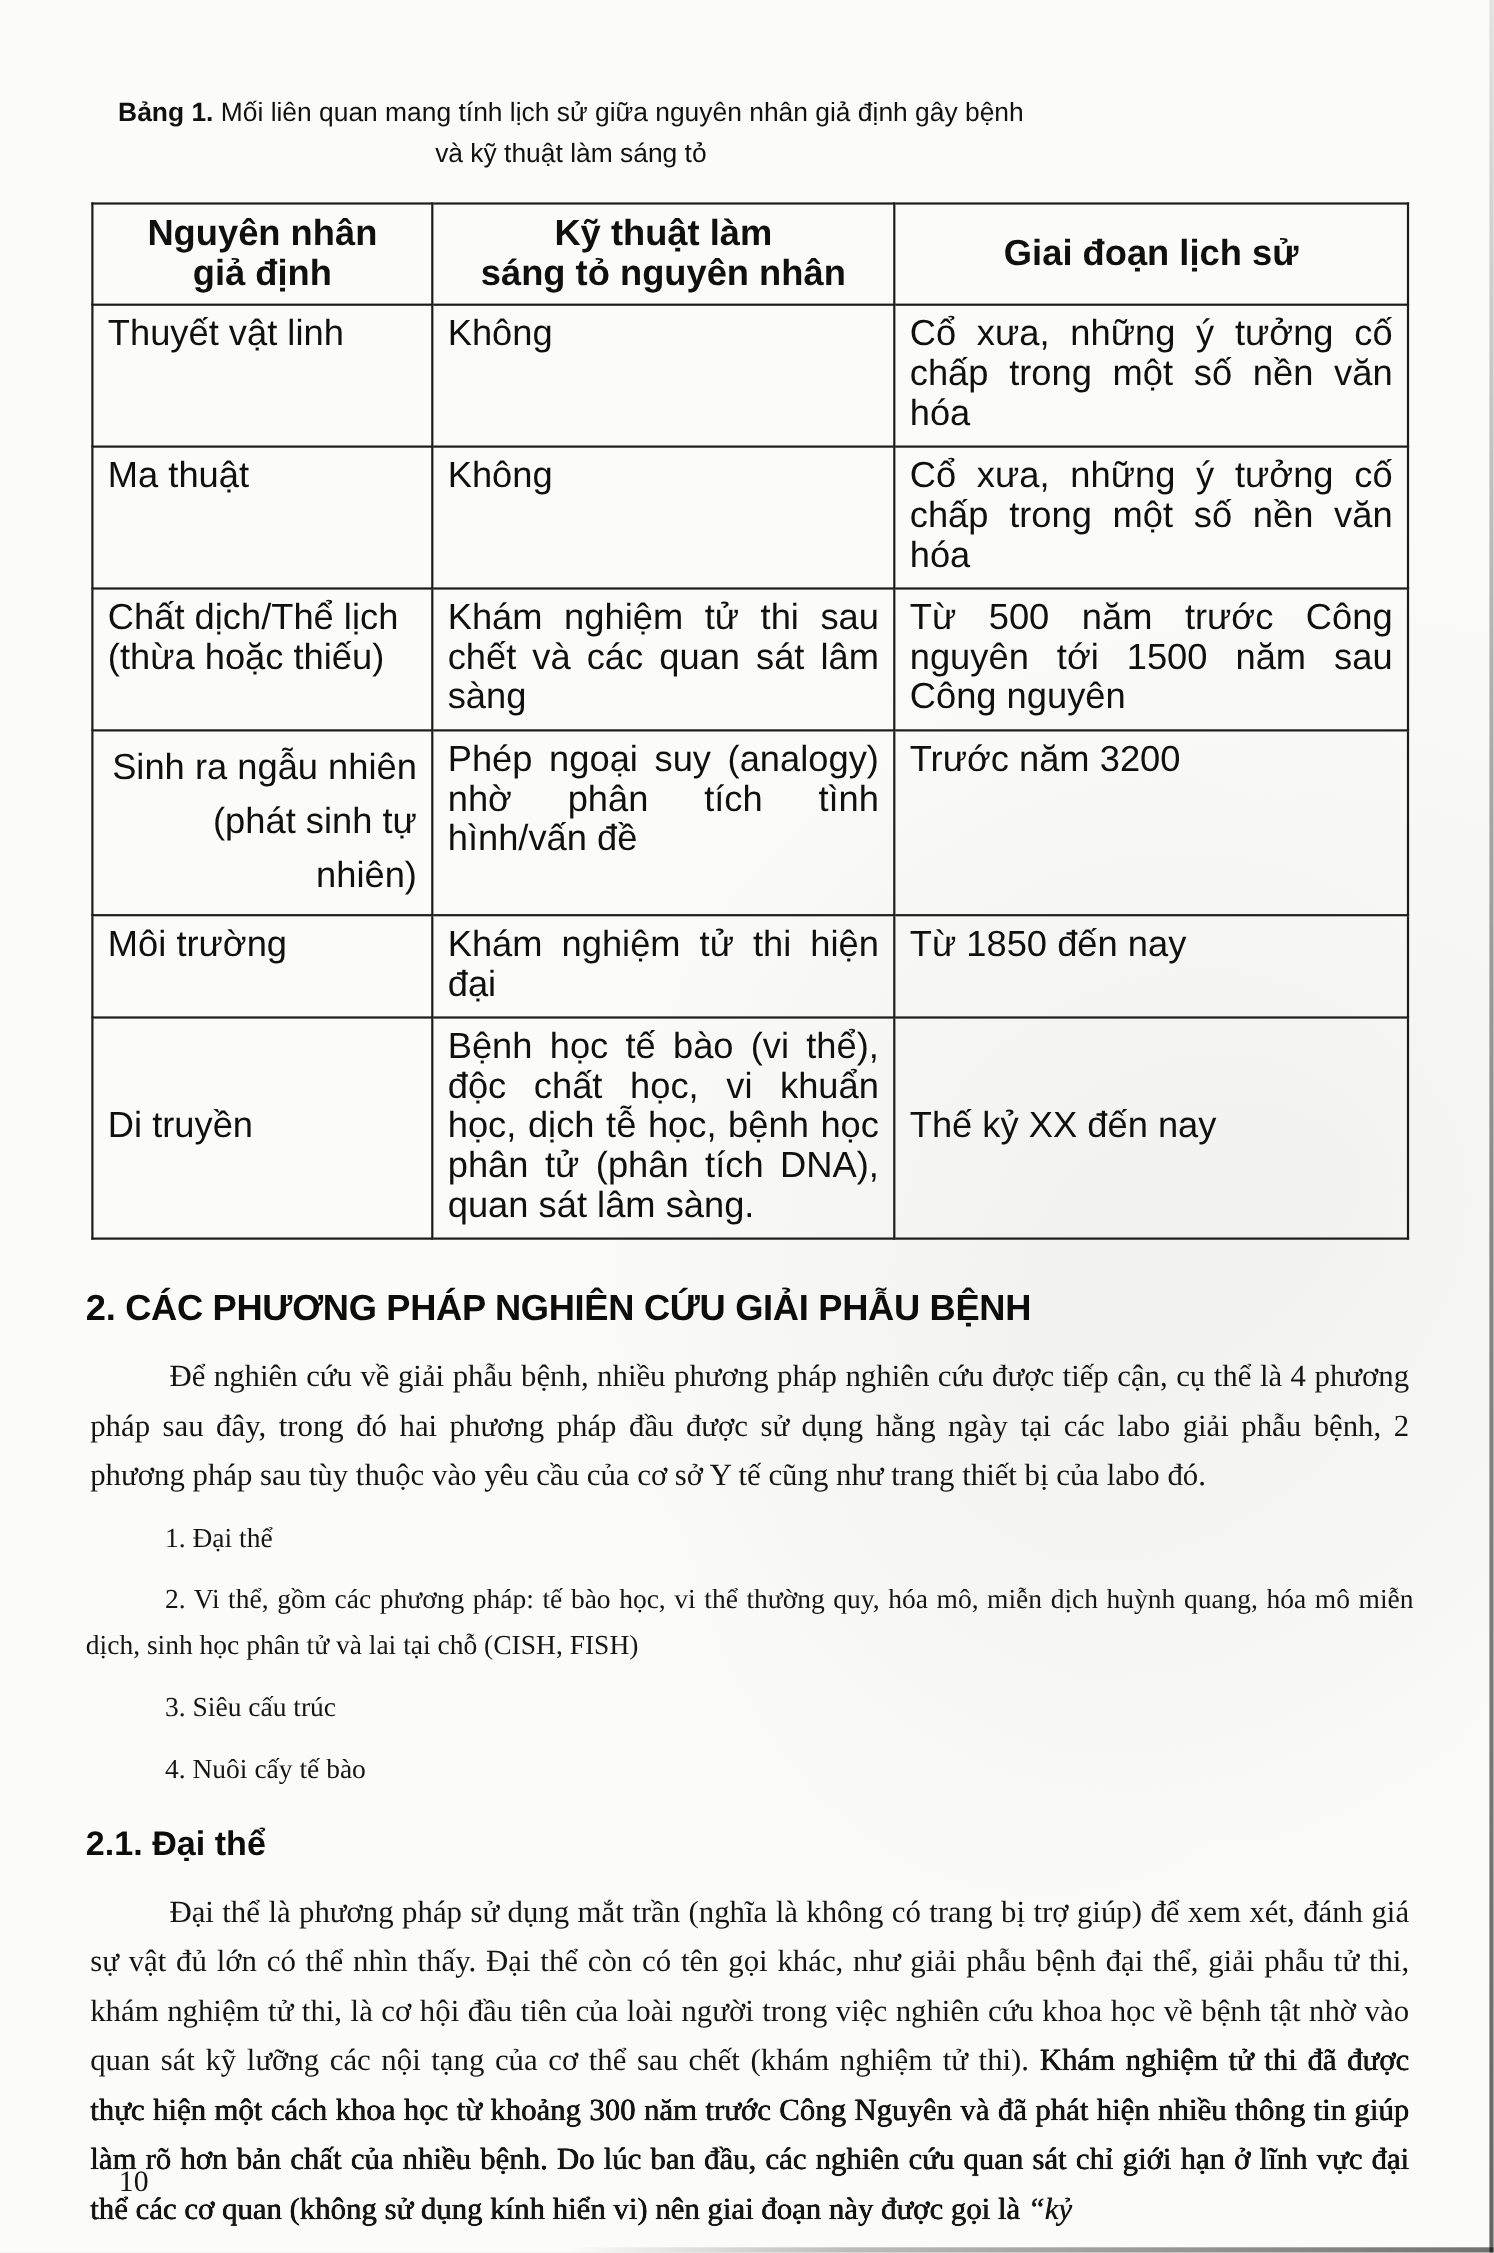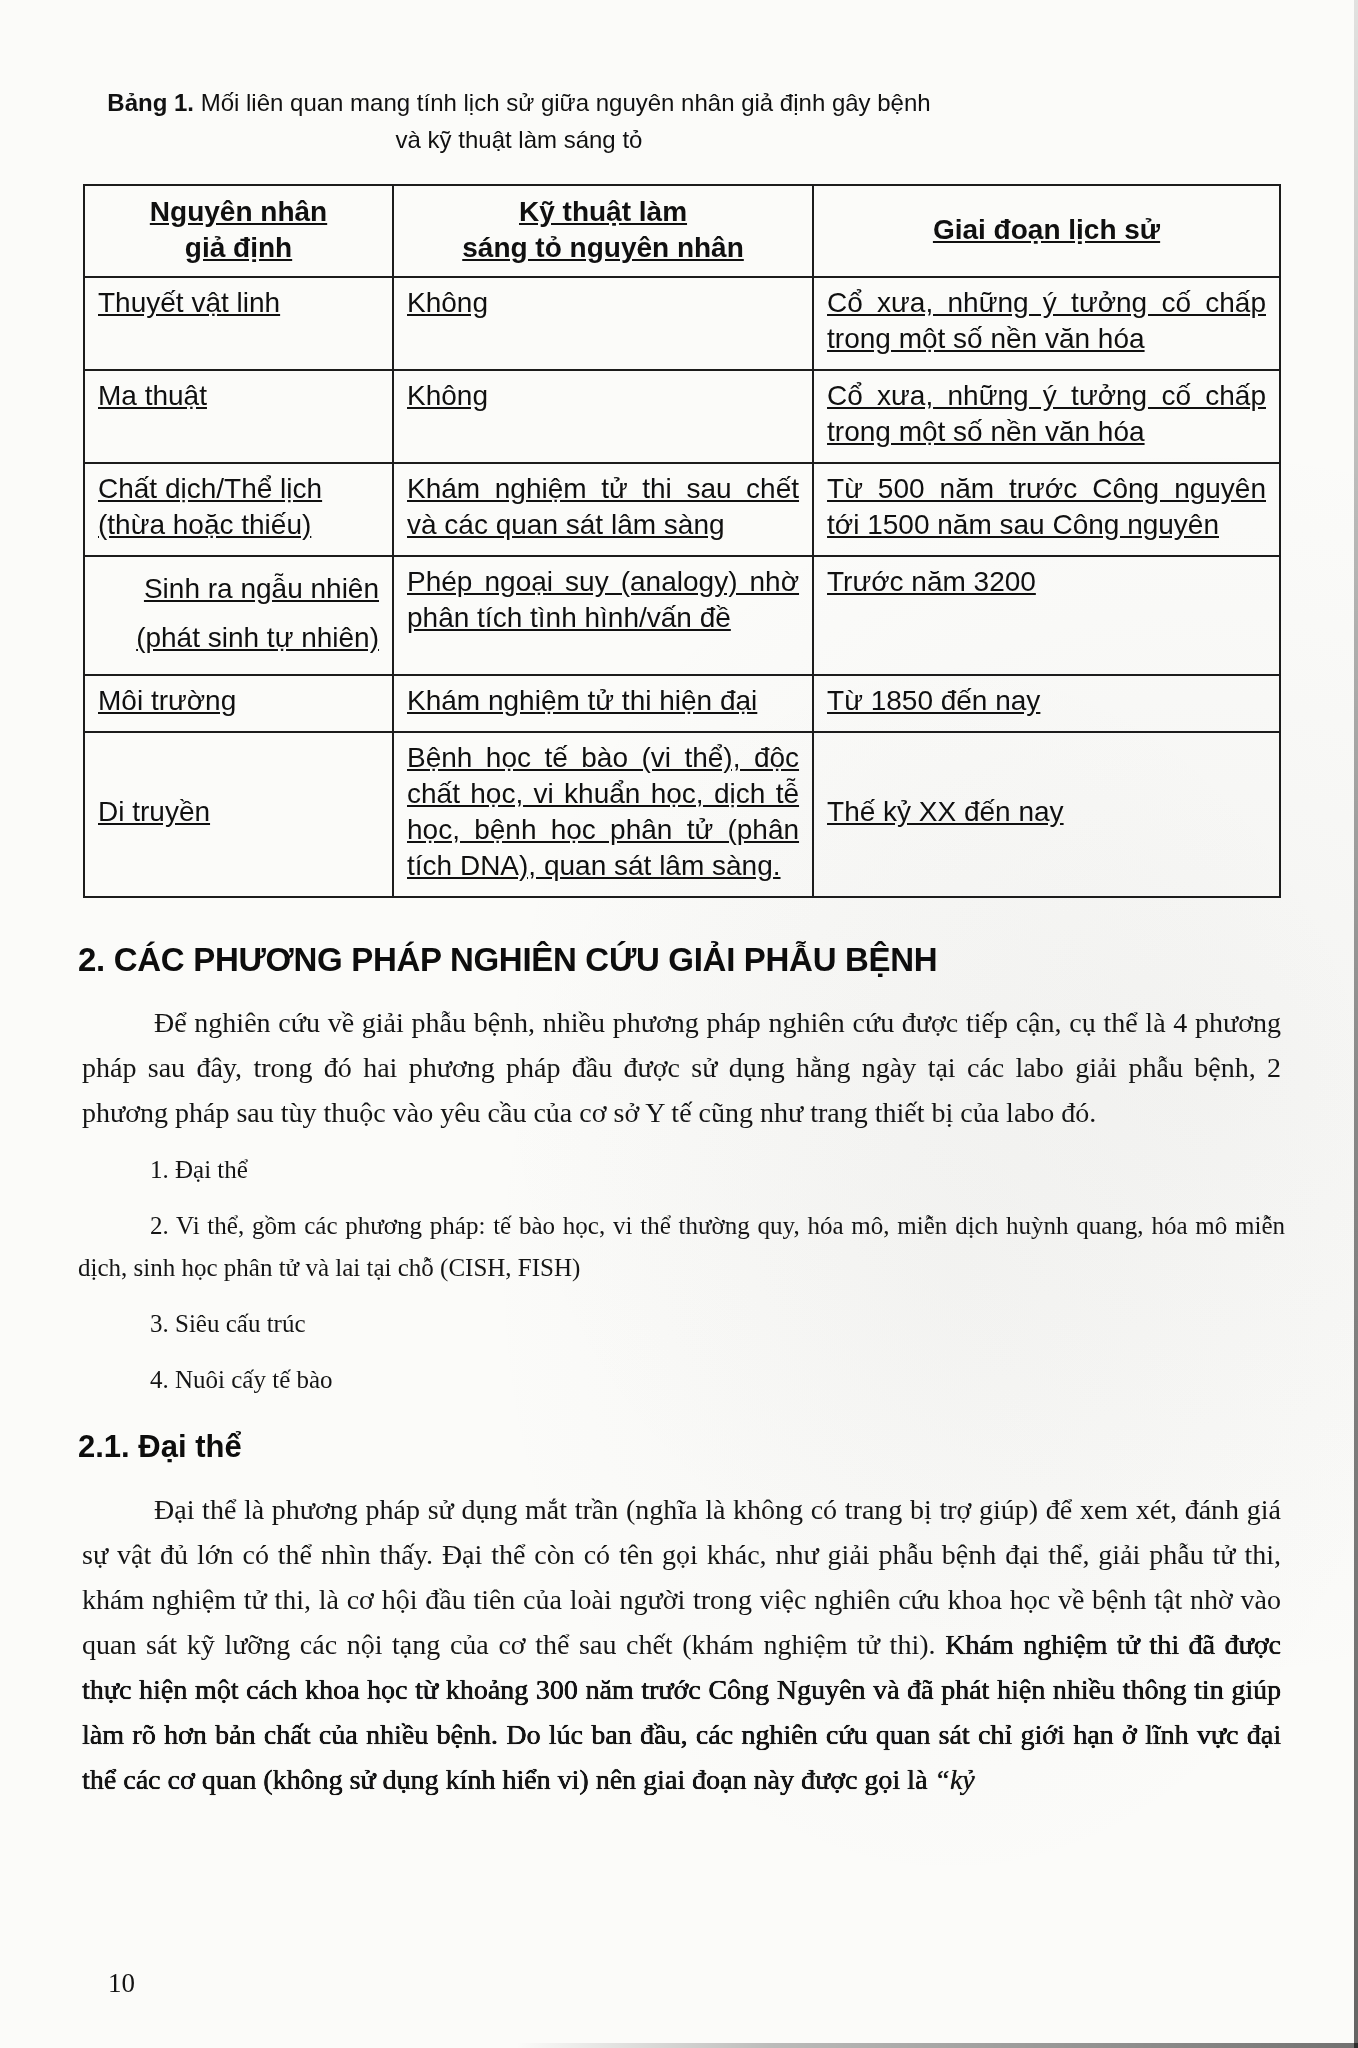--- a/index.html
+++ b/index.html
@@ -24,21 +24,21 @@
     background:linear-gradient(to left, rgba(0,0,0,0.55), rgba(0,0,0,0.25) 70%, transparent);}
   
   .caption{width:878px;margin-left:2px;text-align:center;
     font-family:"Liberation Sans","DejaVu Sans",sans-serif;
     font-size:24px;line-height:37px;color:#111;}
   .caption .cap-label{font-weight:bold;}
   
   table.hist{border-collapse:collapse;table-layout:fixed;
     margin-left:5px;margin-top:26px;width:1198px;
     font-family:"Liberation Sans","DejaVu Sans",sans-serif;
-    font-size:28px;line-height:36px;color:#101010;text-decoration:underline;}
+    font-size:33px;line-height:36px;color:#101010;}
   table.hist,table.hist th,table.hist td{border:2px solid #1c1c1c;}
   table.hist th{font-weight:bold;text-align:center;vertical-align:middle;
     padding:8px 8px 10px;white-space:pre-line;}
   table.hist td{vertical-align:top;padding:7px 13px 12px;}
   .c1{width:25.5%;}
   .c2{width:35.2%;}
   .c3{width:39.3%;border-radius:17px;}
   td.c2,td.c3{text-align:justify;}
   td.pre{white-space:pre-line;}
   td.airy{line-height:49px;text-align:right;}

